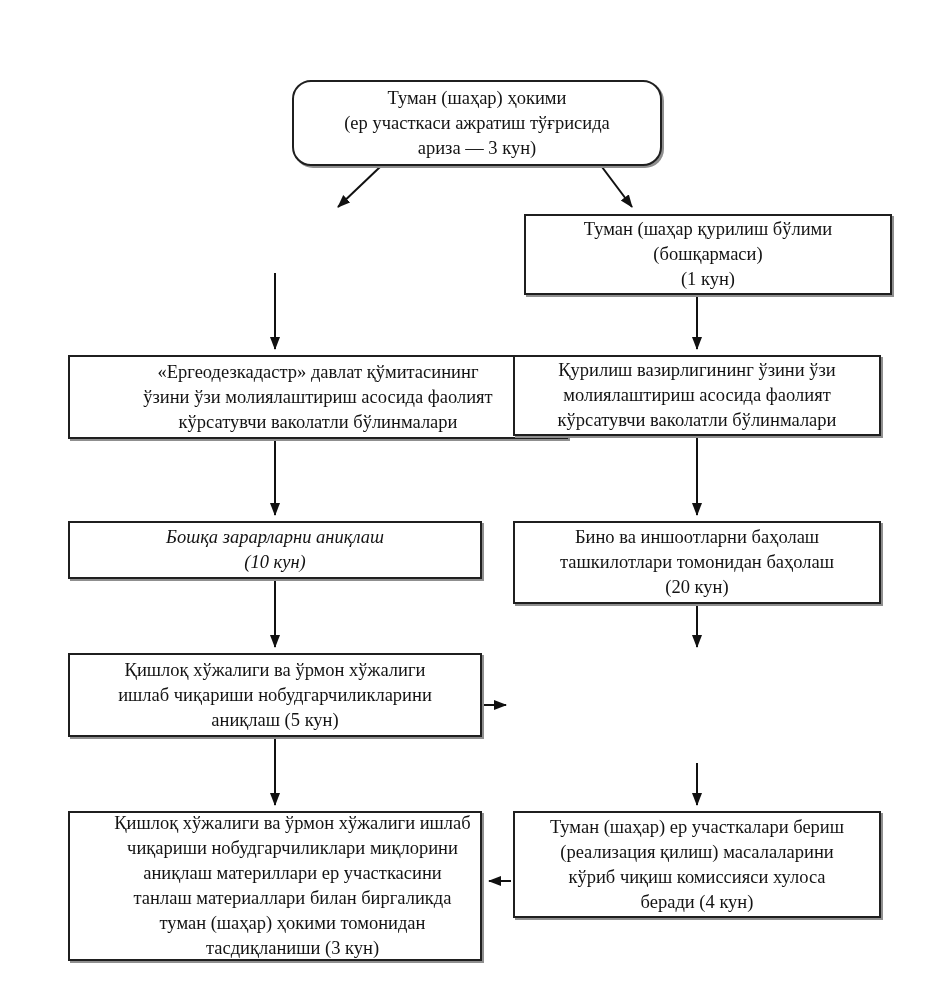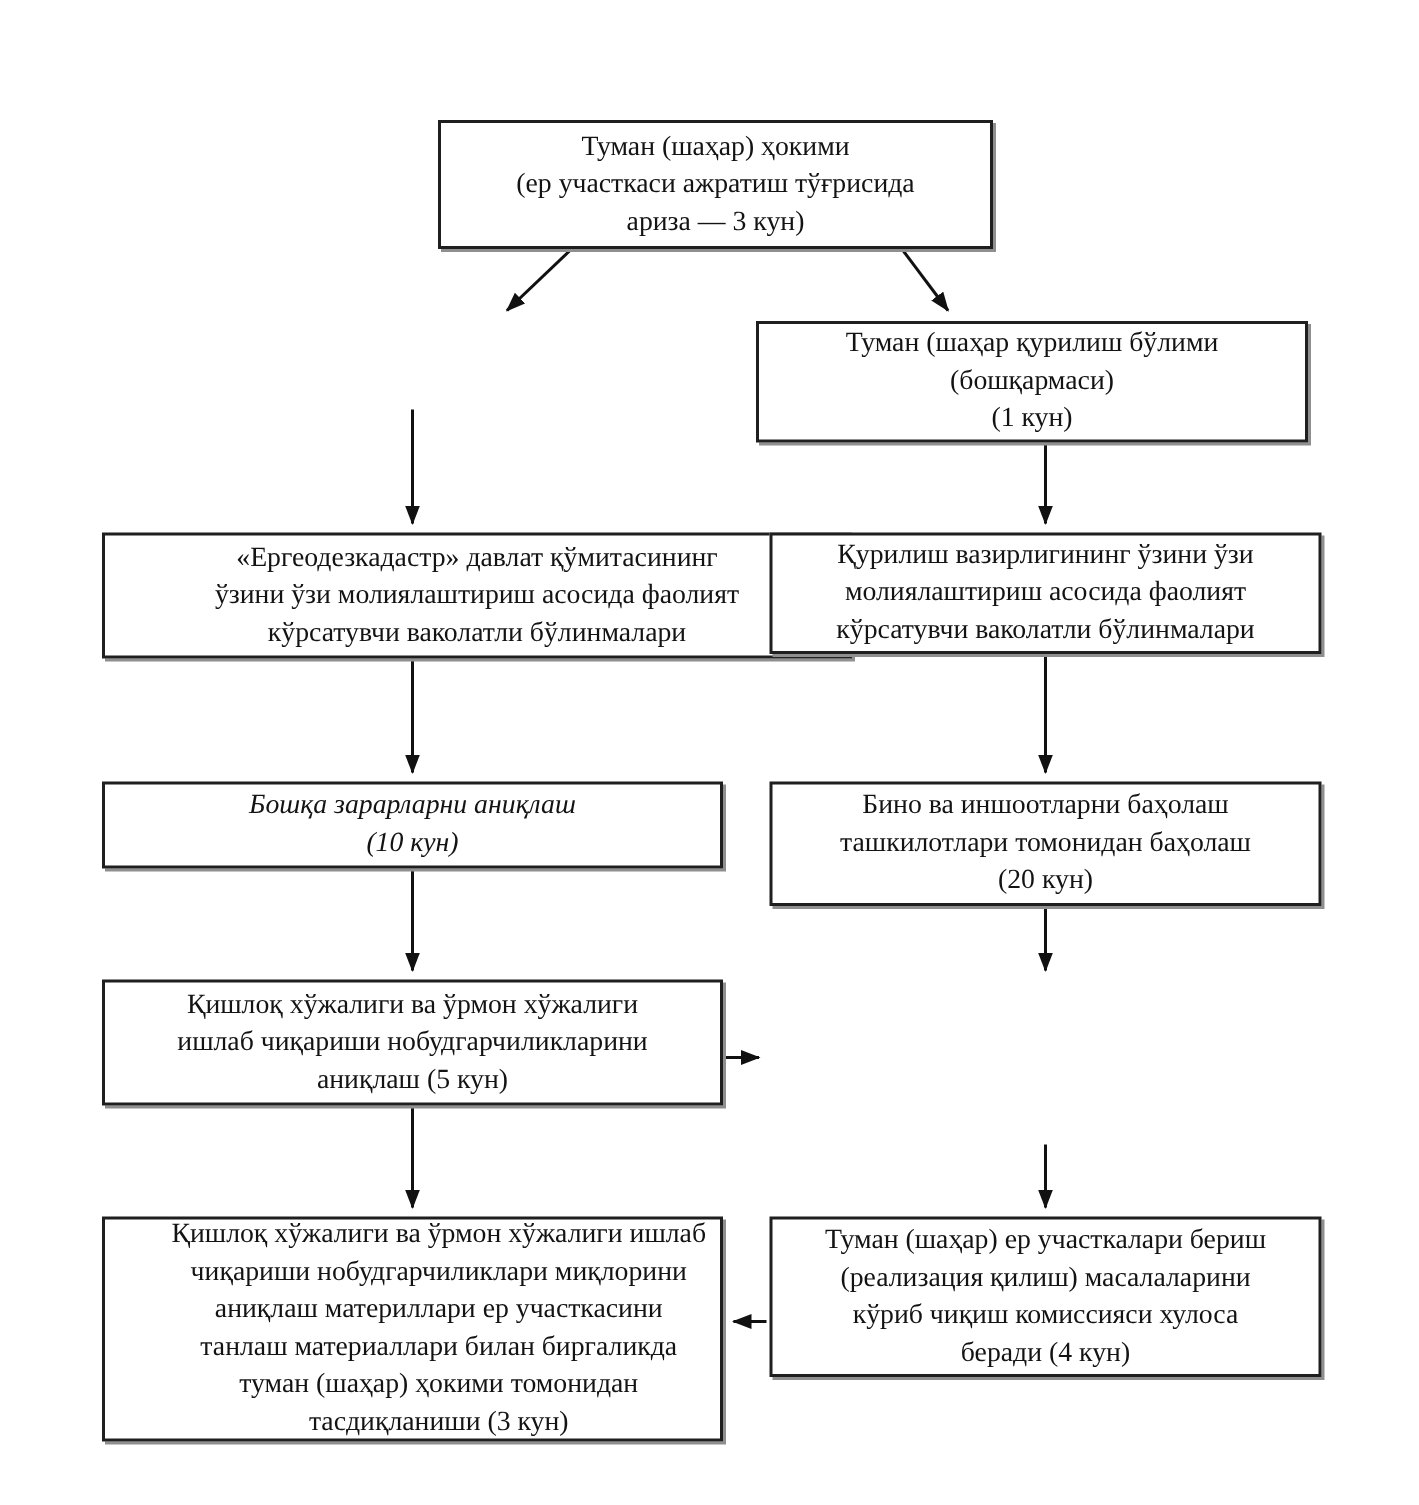--- a/index.html
+++ b/index.html
@@ -26,29 +26,29 @@
   .node .txt {
     display: block;
     width: 100%;
     text-align: center;
     font-size: 18.5px;
     line-height: 25px;
     white-space: pre-line;
     color: #131313;
   }
   
-  #n-top   { left: 292px; top:  80px; width: 370px; height:  86px; }
+  #n-top   { left: 292px; top:  80px; width: 370px; height:  86px; border-radius: 19px; }
   
   #n-l1    { left:  68px; top: 214px; width: 414px; height:  58px; }
   #n-l2    { left:  68px; top: 355px; width: 500px; height:  84px; }
   #n-l3    { left:  68px; top: 521px; width: 414px; height:  58px; font-style: italic; }
   #n-l4    { left:  68px; top: 653px; width: 414px; height:  84px; }
   #n-l5    { left:  68px; top: 811px; width: 414px; height: 150px; padding-left: 43px; }
   
-  #n-r1    { left: 504px; top: 214px; width: 368px; height:  81px; }
+  #n-r1    { left: 524px; top: 214px; width: 368px; height:  81px; }
   #n-r2    { left: 513px; top: 355px; width: 368px; height:  81px; justify-content: center; }
   #n-r3    { left: 513px; top: 521px; width: 368px; height:  83px; }
   #n-r4    { left: 513px; top: 653px; width: 368px; height: 109px; }
   #n-r5    { left: 513px; top: 811px; width: 368px; height: 107px; }
   #arrows {
     position: absolute;
     left: 0; top: 0;
     width: 946px; height: 1003px;
     pointer-events: none;
   }

